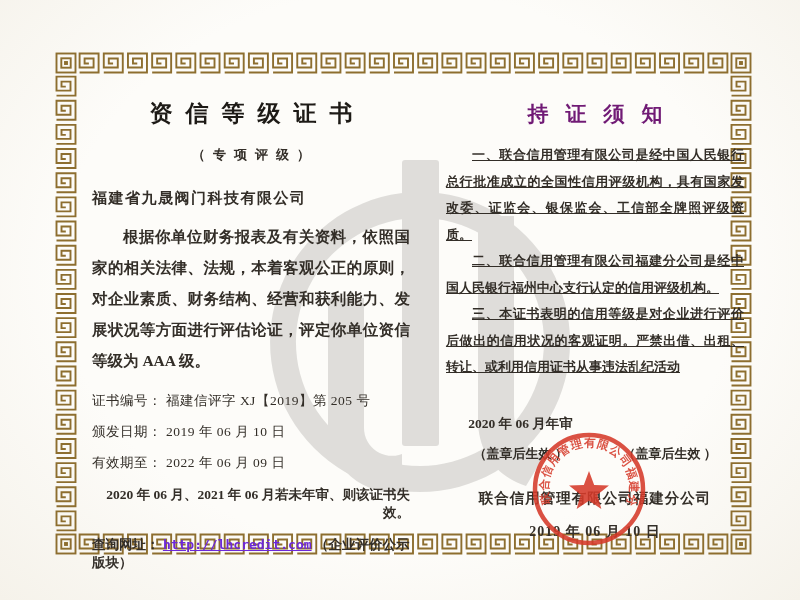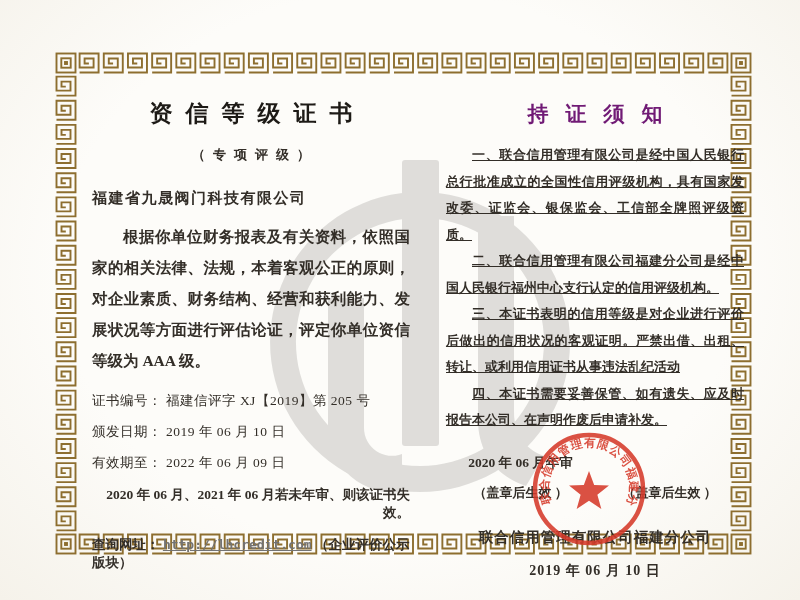--- a/index.html
+++ b/index.html
@@ -17,27 +17,27 @@
   
   .left-col{left:92px;top:98px;width:318px;}
   .cert-title{font-size:23px;font-weight:bold;letter-spacing:13px;text-align:center;color:#1d1a16;margin:0 0 0 13px;}
   .cert-subtitle{font-size:13px;font-weight:600;letter-spacing:8px;text-align:center;margin:17px 0 0 8px;}
   .company{font-size:15px;font-weight:bold;letter-spacing:1.5px;margin-top:25px;}
   .body-text{font-size:15.5px;font-weight:600;line-height:31px;text-align:justify;text-indent:2em;margin-top:13px;}
   .field-row{font-size:13.5px;font-weight:400;margin-top:13px;letter-spacing:.5px;}
   .field-row .val{margin-left:4px;}
   .note-line{font-size:13.5px;font-weight:600;margin-top:14px;text-align:right;}
   .query-line{font-size:13.5px;font-weight:600;margin-top:14px;}
-  .query-url{font-family:"DejaVu Sans Mono","Liberation Mono",monospace;font-weight:bold;text-decoration:underline;font-size:13px;color:#737373;}
+  .query-url{font-family:"DejaVu Sans Mono","Liberation Mono",monospace;font-weight:bold;text-decoration:underline;font-size:13px;color:#6d28d9;}
   
   .right-col{left:446px;top:98px;width:298px;}
   .notice-title{font-size:21px;font-weight:bold;letter-spacing:17px;text-align:center;color:#701a75;margin:2px 0 0 17px;}
   .notice-body{margin-top:14px;text-decoration:underline;}
   .notice-body p{font-size:13px;font-weight:600;line-height:26.5px;text-align:justify;text-indent:2em;margin:0;}
-  .review-row{display:flex;margin-top:20px;}
+  .review-row{display:flex;margin-top:34px;}
   .review-row > div{width:50%;text-align:center;font-size:13.5px;font-weight:600;}
   .review-note-row{display:flex;margin-top:12px;}
   .review-note-row > div{width:50%;text-align:center;font-size:13px;font-weight:600;}
   .issuer{font-size:14.5px;font-weight:600;letter-spacing:1px;text-align:center;margin-top:26px;}
   .issue-date{font-size:14px;font-weight:600;text-align:center;margin-top:15px;letter-spacing:1px;}
 </style>
 </head>
 <body>
 
 <svg id="frame-svg" class="abs" xmlns="http://www.w3.org/2000/svg">
@@ -182,21 +182,20 @@
     <span>（企业评价公示版块）</span>
   </div>
 </div>
 
 <div class="abs right-col">
   <h2 class="notice-title">持证须知</h2>
   <div class="notice-body">
     <p>一、联合信用管理有限公司是经中国人民银行总行批准成立的全国性信用评级机构，具有国家发改委、证监会、银保监会、工信部全牌照评级资质。</p>
     <p>二、联合信用管理有限公司福建分公司是经中国人民银行福州中心支行认定的信用评级机构。</p>
     <p>三、本证书表明的信用等级是对企业进行评价后做出的信用状况的客观证明。严禁出借、出租、转让、或利用信用证书从事违法乱纪活动</p>
-    <p>四、本证书需要妥善保管、如有遗失、应及时报告本公司、在声明作废后申请补发。</p>
   </div>
 
   <div class="review-row">
     <div>2020 年 06 月年审</div>
   </div>
   <div class="review-note-row">
     <div>（盖章后生效 ）</div>
     <div>（盖章后生效 ）</div>
   </div>
 

